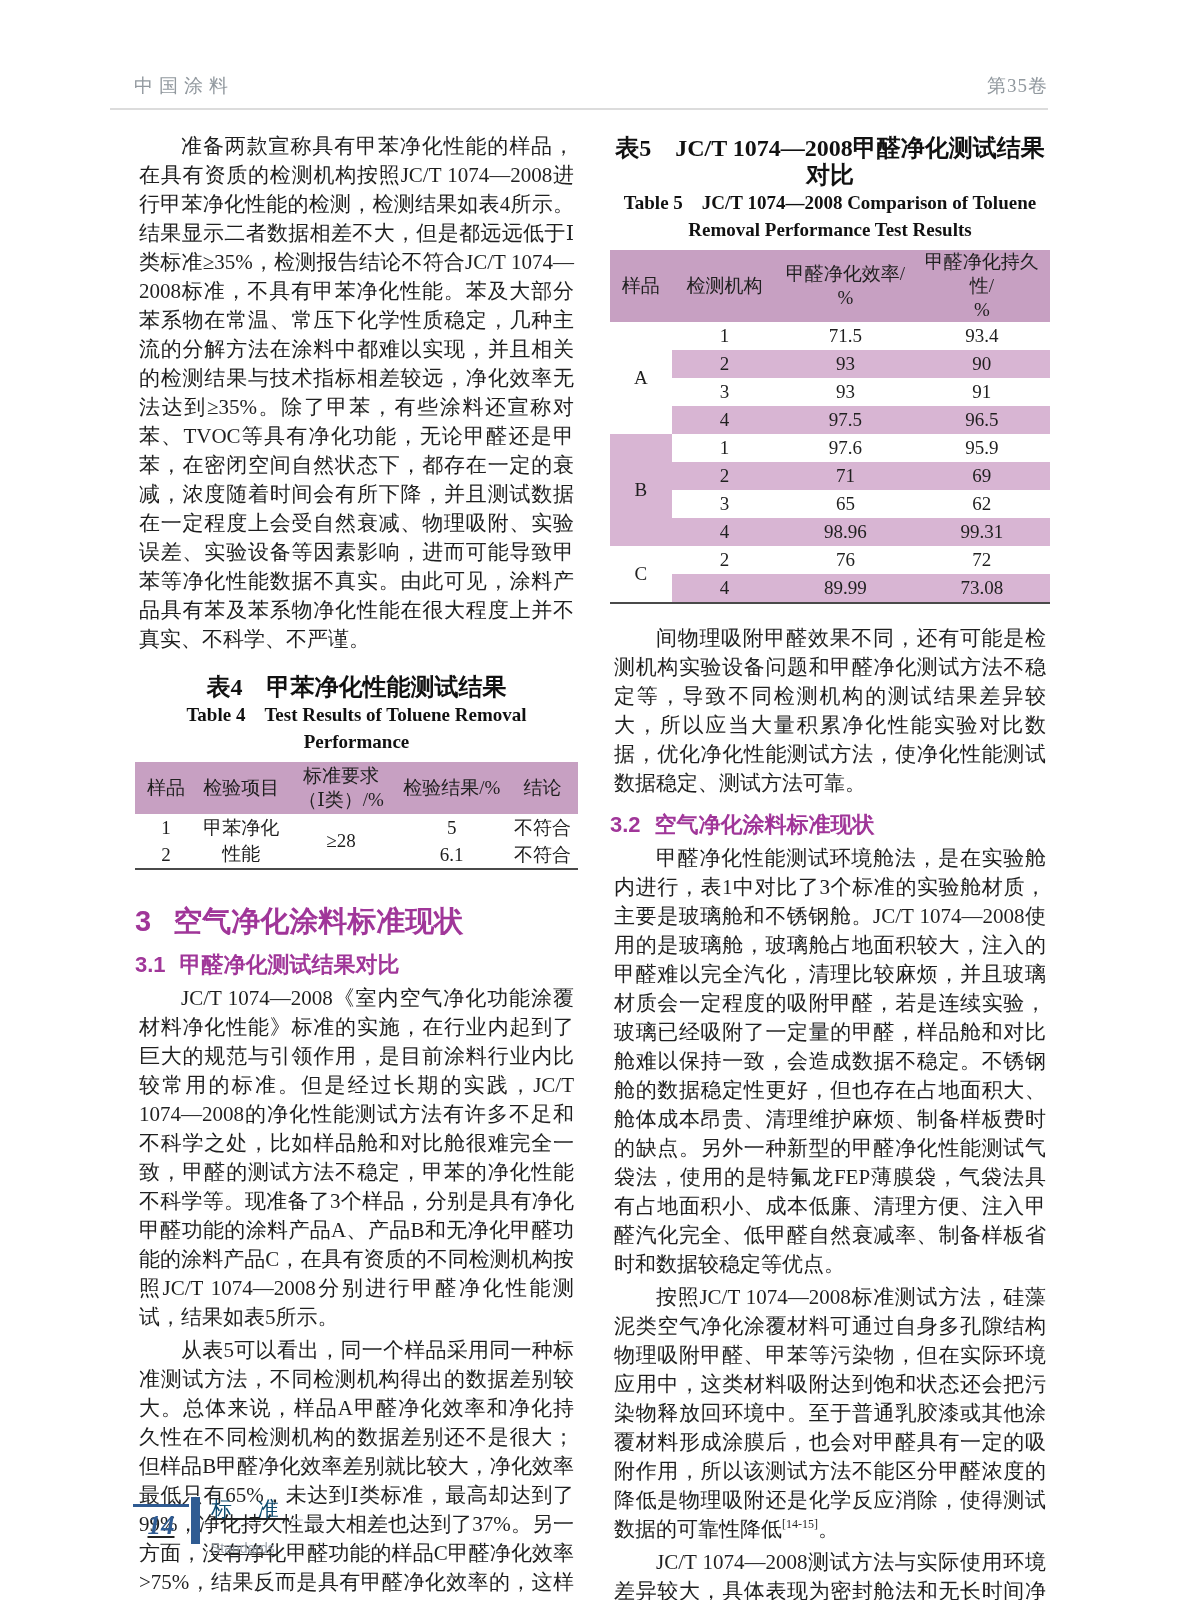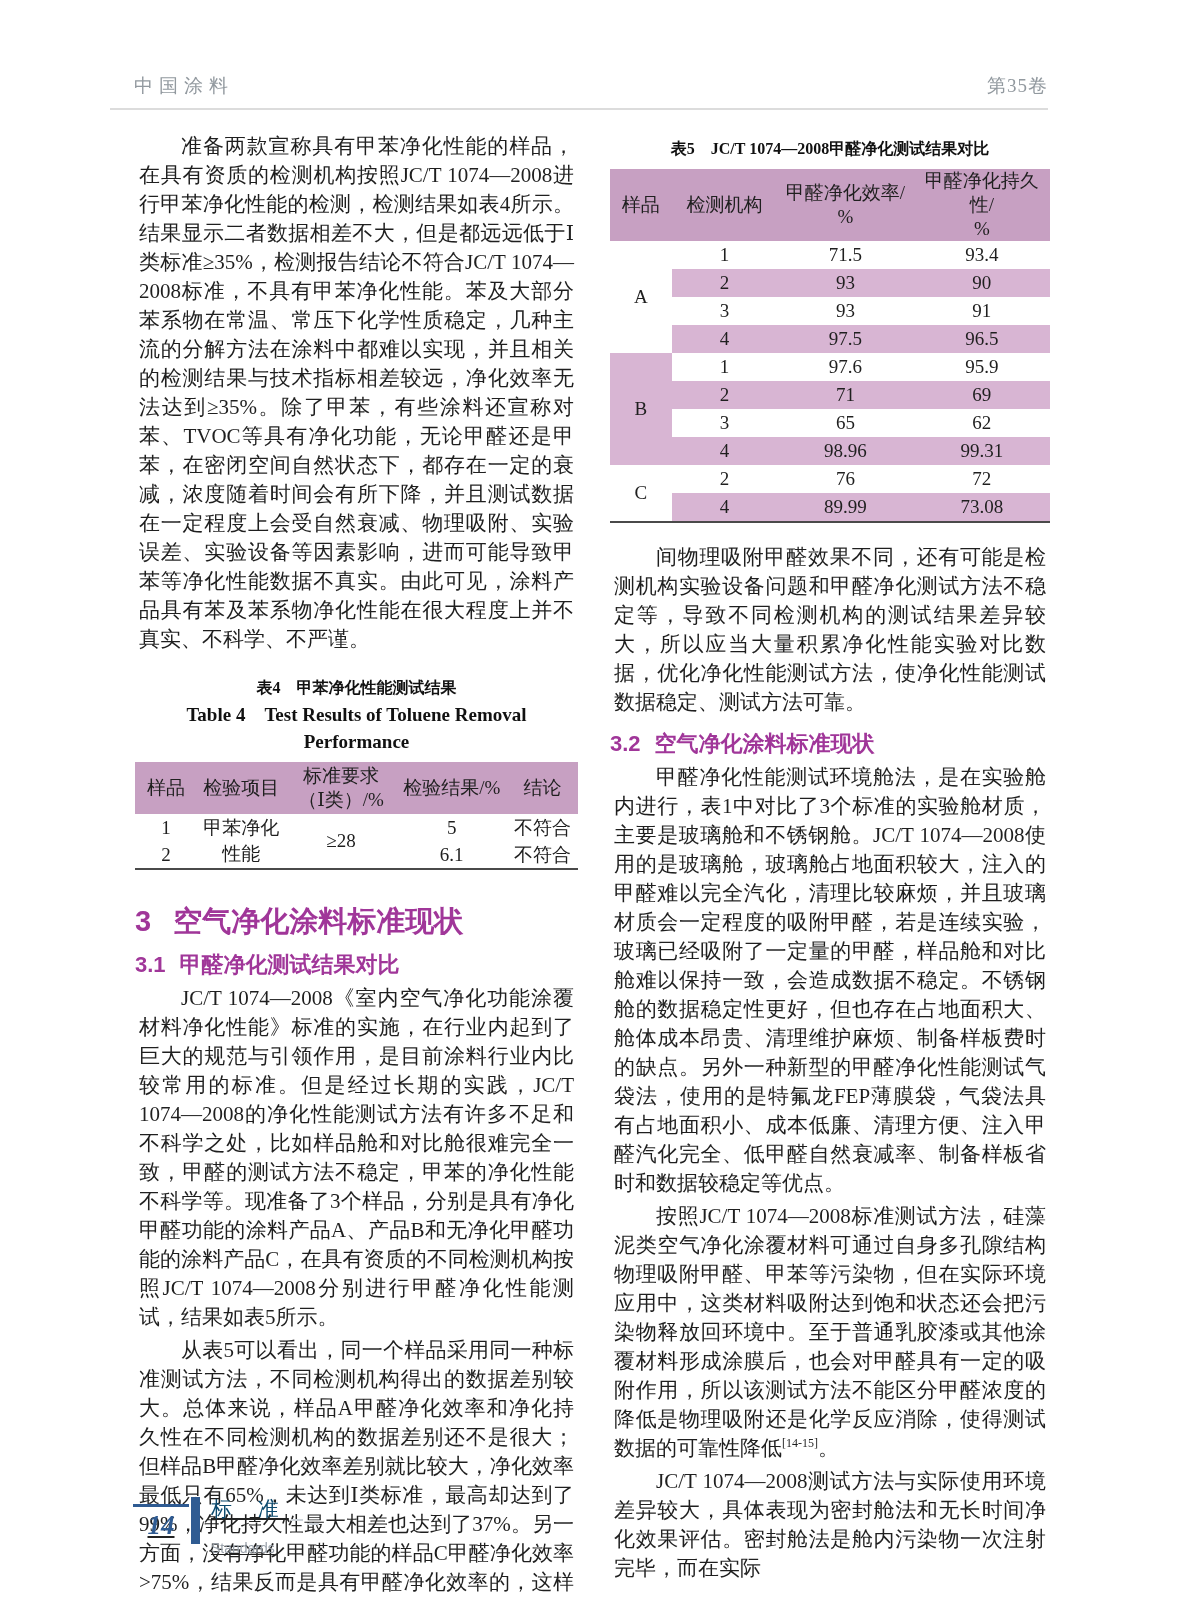--- a/index.html
+++ b/index.html
@@ -27,21 +27,21 @@
   .col{position:absolute;top:130px;}
   .col-left{left:135px;width:443px;}
   .col-right{left:610px;width:440px;}
   p.body-par{
     margin:4px;font-size:21px;line-height:29px;
     text-align:justify;text-indent:2em;color:#1f1f1f;
   }
   p.body-par sup{font-size:12px;line-height:0;}
   
   .tbl-cap-cn{
-    text-align:center;font-weight:bold;font-size:16px;line-height:27px;
+    text-align:center;font-weight:bold;font-size:24px;line-height:27px;
     font-family:"Liberation Serif","DejaVu Serif",serif;color:#111;
   }
   .tbl-cap-en{
     text-align:center;font-weight:bold;font-size:19px;line-height:27px;
     color:#111;
   }
   
   table.jtab{
     width:100%;border-collapse:collapse;table-layout:fixed;
     font-size:19px;color:#1f1f1f;margin-top:7px;
@@ -167,20 +167,21 @@
     </div>
 
     <p class="body-par">JC/T 1074—2008《室内空气净化功能涂覆材料净化性能》标准的实施，在行业内起到了巨大的规范与引领作用，是目前涂料行业内比较常用的标准。但是经过长期的实践，JC/T 1074—2008的净化性能测试方法有许多不足和不科学之处，比如样品舱和对比舱很难完全一致，甲醛的测试方法不稳定，甲苯的净化性能不科学等。现准备了3个样品，分别是具有净化甲醛功能的涂料产品A、产品B和无净化甲醛功能的涂料产品C，在具有资质的不同检测机构按照JC/T 1074—2008分别进行甲醛净化性能测试，结果如表5所示。</p>
     <p class="body-par">从表5可以看出，同一个样品采用同一种标准测试方法，不同检测机构得出的数据差别较大。总体来说，样品A甲醛净化效率和净化持久性在不同检测机构的数据差别还不是很大；但样品B甲醛净化效率差别就比较大，净化效率最低只有65%，未达到Ⅰ类标准，最高却达到了99%，净化持久性最大相差也达到了37%。另一方面，没有净化甲醛功能的样品C甲醛净化效率&gt;75%，结果反而是具有甲醛净化效率的，这样具有甲醛净化的功能性涂料产品与普通产品无法区别出来。测试数据差异较大，有可能是不同涂料之</p>
   </div>
 
   <div class="col col-right">
 
     <div style="margin-top:5px;">
       <div class="tbl-cap-cn">表5　JC/T 1074—2008甲醛净化测试结果对比</div>
+      <div class="tbl-cap-en">Table 5　JC/T 1074—2008 Comparison of Toluene Removal Performance Test Results</div>
       <table class="jtab" id="table5">
         <colgroup>
           <col style="width:14%">
             <col style="width:24%">
             <col style="width:31%">
             <col style="width:31%">
         </colgroup>
         <thead>
           <tr>
             <th>样品</th>

